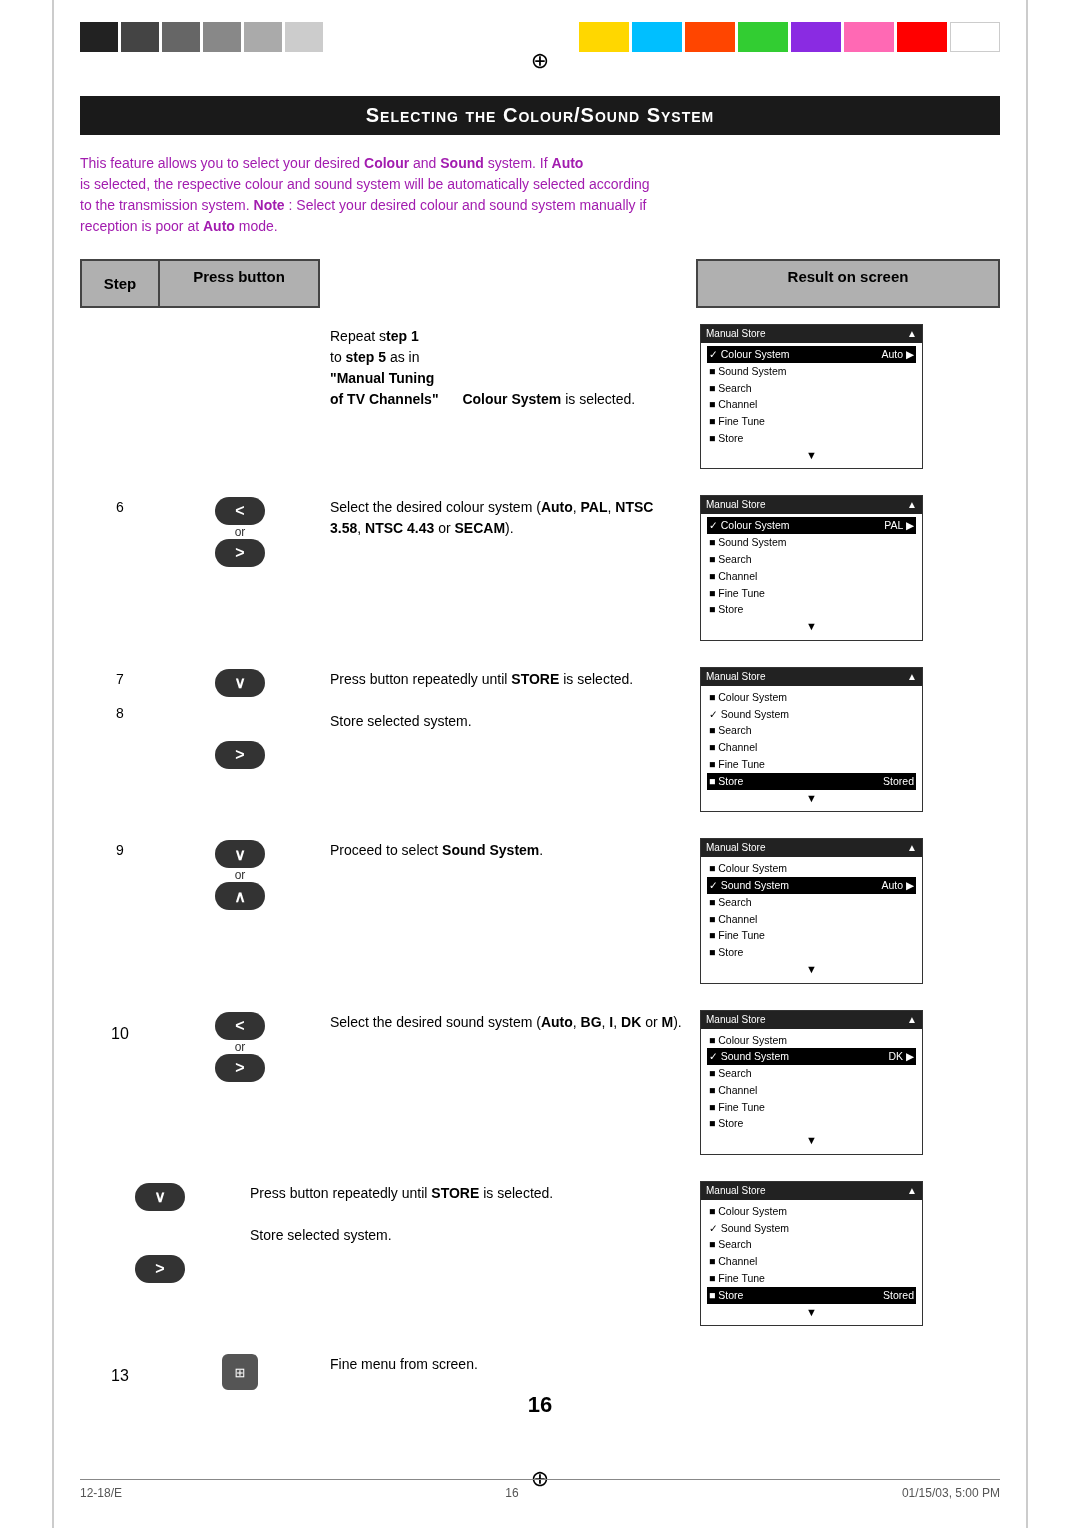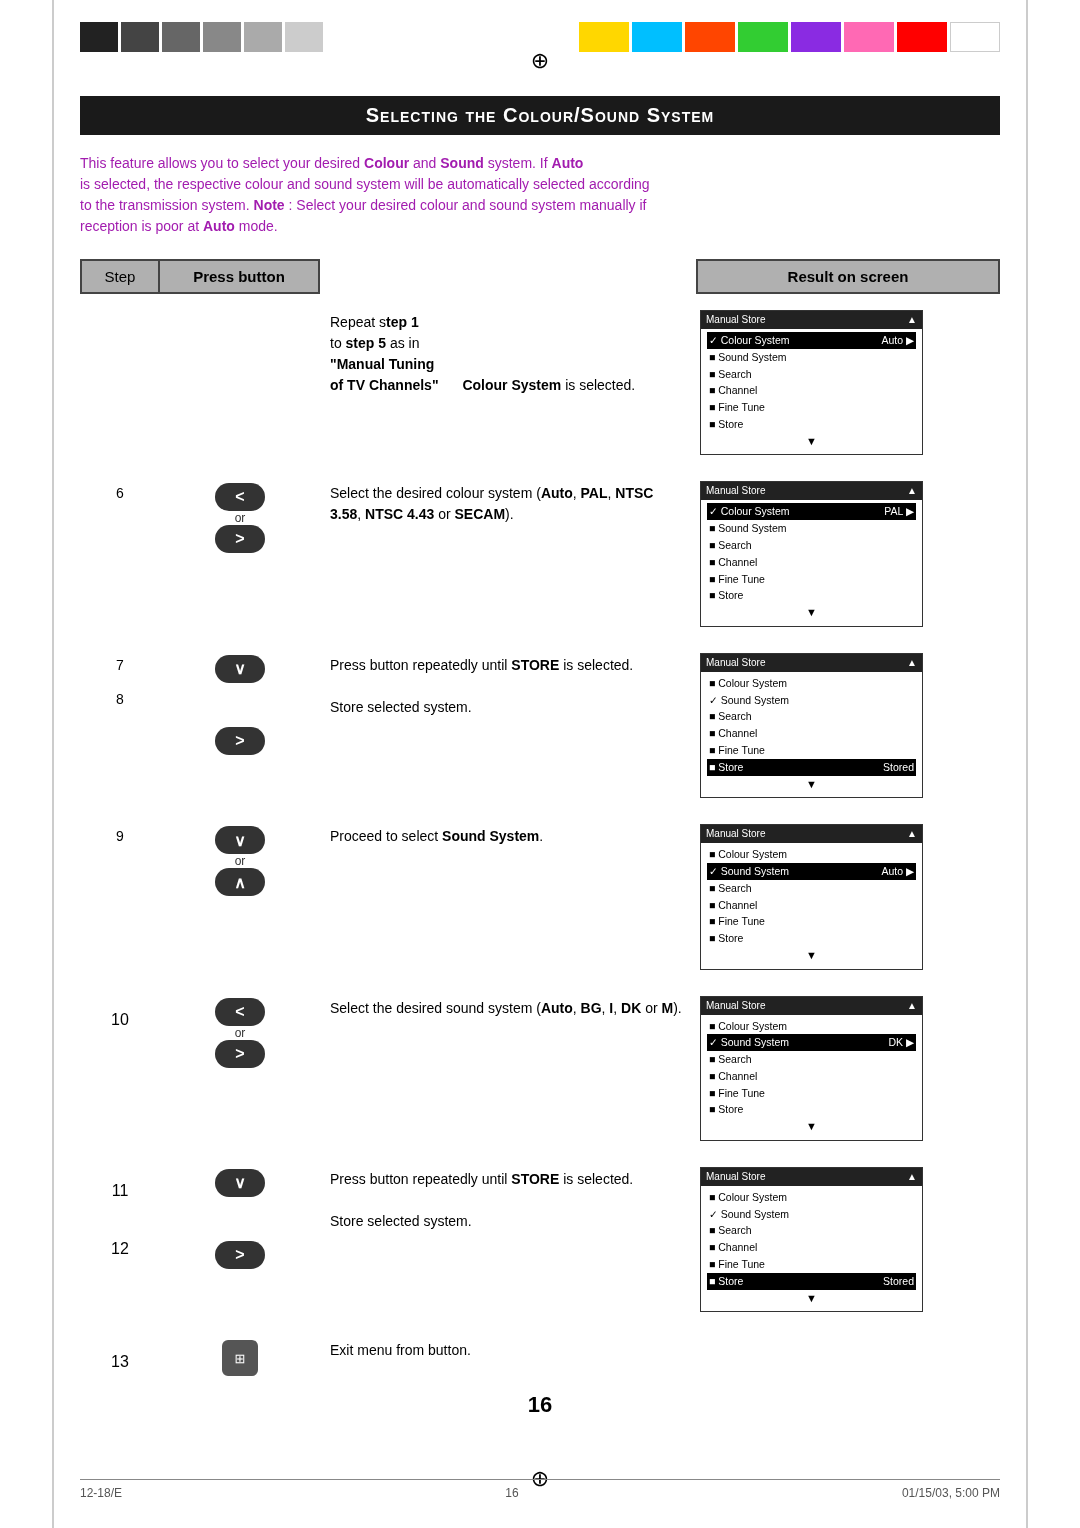--- a/index.html
+++ b/index.html
@@ -159,23 +159,23 @@
     .header-labels {
       display: flex;
       width: 100%;
       margin-bottom: 10px;
     }
     .hl-step {
       width: 80px;
       background: #b0b0b0;
       border: 2px solid #444;
       text-align: center;
-      font-weight: normal;
+      font-weight: bold;
       font-size: 15px;
-      padding: 7px 4px;
+      padding: 14px 4px;
     }
     .hl-press {
       width: 160px;
       background: #b0b0b0;
       border: 2px solid #444;
       border-left: none;
       text-align: center;
       font-weight: bold;
       font-size: 15px;
       padding: 7px 4px;
@@ -511,24 +511,20 @@
         <div class="screen-item">
             <span>■ Store</span>
             <span></span>
           </div>
         <div class="screen-arrow-down">▼</div>
       </div>
     </div>
   </div>
 
   <div class="row-group" style="margin-top:10px;">
-    <div class="col-step">
-      <div class="circle" style="margin-bottom:18px; font-size:16px; line-height:40px;">11</div>
-      <div class="circle" style="font-size:16px; line-height:40px;">12</div>
-    </div>
     <div class="col-btn" style="justify-content:flex-start; gap:16px;">
       <div class="btn-oval">∨</div>
       <div style="margin-top:12px;"></div>
       <div class="btn-oval">&gt;</div>
     </div>
     <div class="col-desc">
       Press button repeatedly until <strong>STORE</strong> is selected.<br><br>
       Store selected system.
     </div>
     <div class="col-result">
@@ -567,21 +563,21 @@
   </div>
 
   <div class="row-group" style="margin-top:10px;">
     <div class="col-step">
       <div class="circle" style="font-size:16px; line-height:40px;">13</div>
     </div>
     <div class="col-btn">
       <div class="btn-tv">⊞</div>
     </div>
     <div class="col-desc">
-      Exit menu from button.
+      Fine menu from screen.
     </div>
     <div class="col-result">
     </div>
   </div>
 
 </div>
 
 <div class="page-number">16</div>
 
 <div class="bottom-crosshair">⊕</div>

